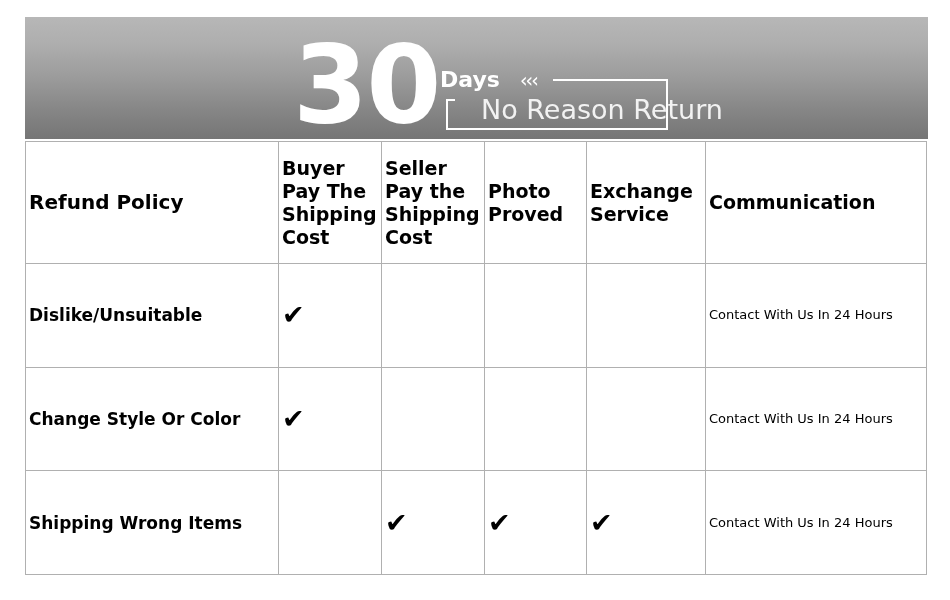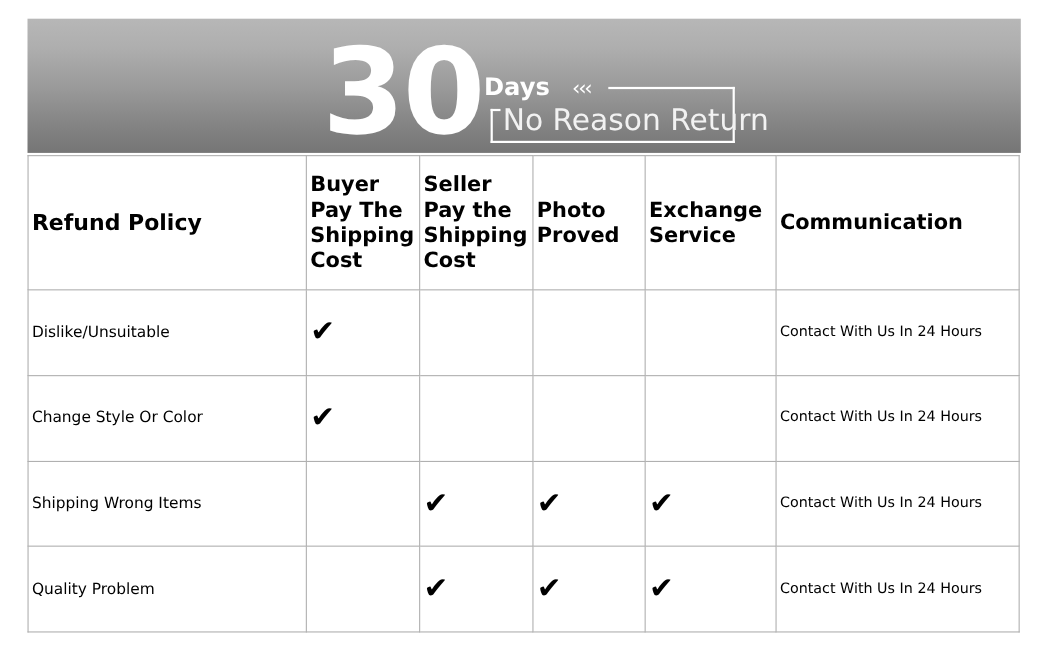--- a/index.html
+++ b/index.html
@@ -112,21 +112,21 @@
     position: absolute;
     left: 421px;
     top: 82px;
     width: 9px;
     height: 2px;
     background: #ffffff;
   }
 
   .no-reason {
     position: absolute;
-    left: 432px;
+    left: 456px;
     top: 76px;
     font-size: 27px;
     font-weight: normal;
     color: #f2f2f2;
     line-height: 34px;
     white-space: nowrap;
   }
 
   
   .table-wrap {
@@ -170,22 +170,22 @@
     font-size: 20px;
   }
   thead th.h-comm {
     font-size: 19px;
   }
 
   tbody tr { height: 66px; }
   tbody tr.last-row { height: 54px; }
 
   td.row-label {
-    font-size: 14px;
-    font-weight: normal;
+    font-size: 17px;
+    font-weight: bold;
     line-height: 24px;
     white-space: nowrap;
   }
   td.mark {
     font-size: 27px;
     line-height: 30px;
     font-family: "DejaVu Sans", sans-serif;
   }
   td.mark .glyph-check { font-size: 27px; }
   td.mark .glyph-cross { font-size: 26px; }
@@ -254,25 +254,17 @@
           <td class="comm">Contact With Us In 24 Hours</td>
         </tr>
         <tr>
           <td class="row-label">Shipping Wrong Items</td>
           <td class="mark"><span class="glyph-check"></span></td>
           <td class="mark"><span class="glyph-check">✔</span></td>
           <td class="mark"><span class="glyph-check">✔</span></td>
           <td class="mark"><span class="glyph-check">✔</span></td>
           <td class="comm">Contact With Us In 24 Hours</td>
         </tr>
-        <tr>
-          <td class="row-label">Quality Problem</td>
-          <td class="mark"><span class="glyph-check"></span></td>
-          <td class="mark"><span class="glyph-check">✔</span></td>
-          <td class="mark"><span class="glyph-check">✔</span></td>
-          <td class="mark"><span class="glyph-check">✔</span></td>
-          <td class="comm">Contact With Us In 24 Hours</td>
-        </tr>
       </tbody>
     </table>
   </div>
 
 </div>
 
 </body></html>

